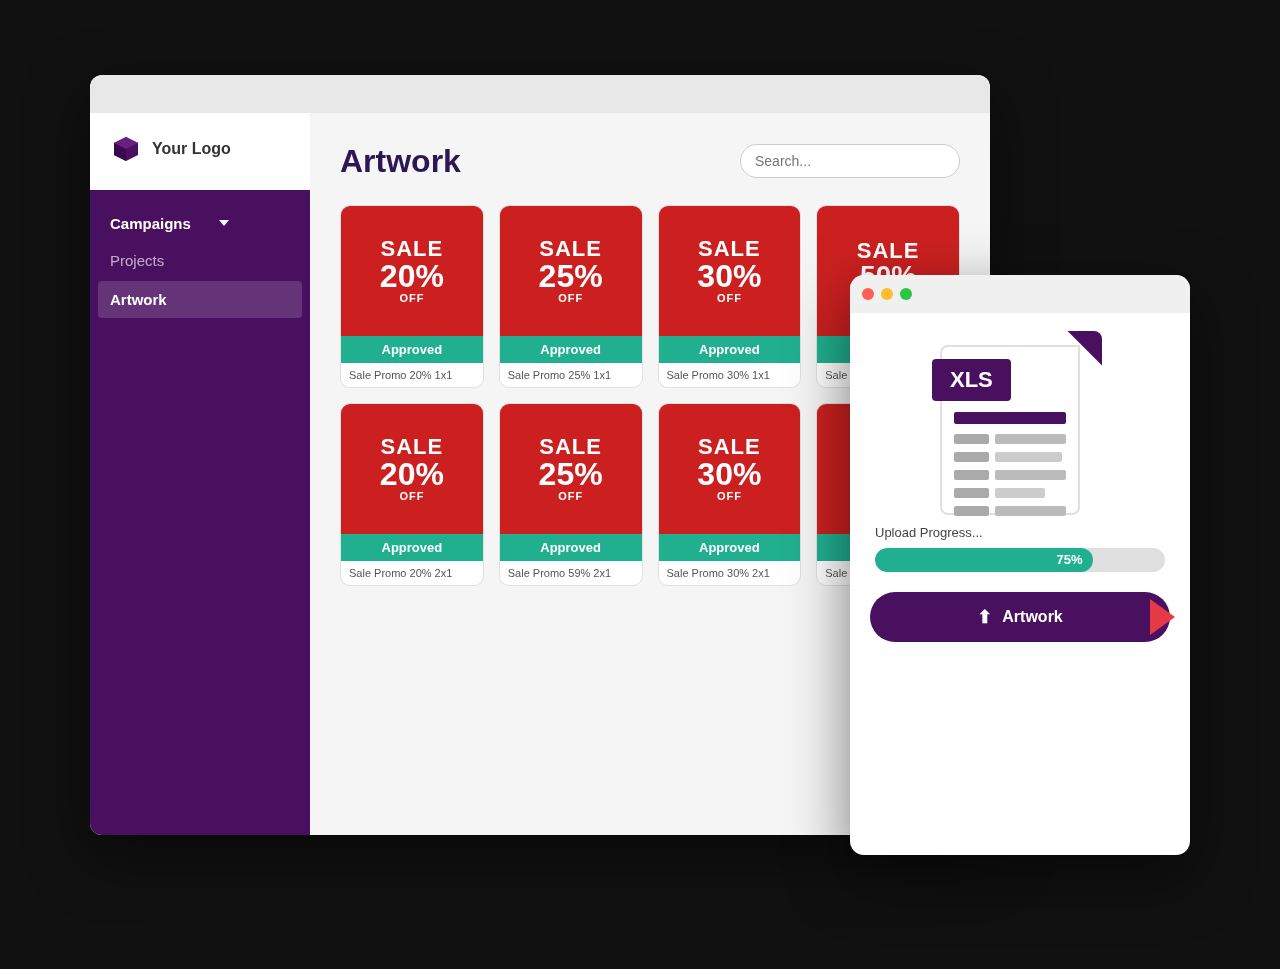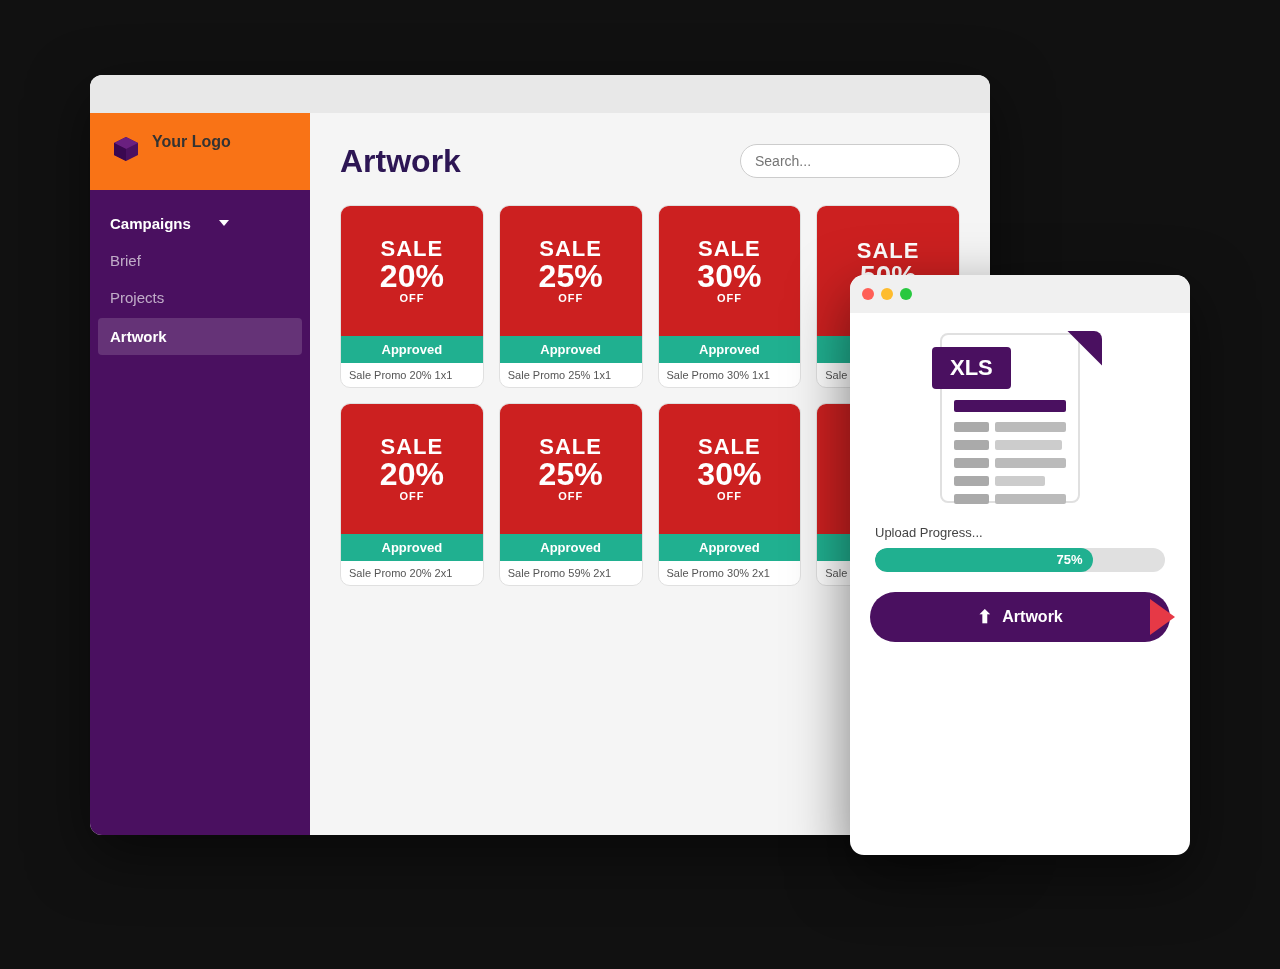--- a/index.html
+++ b/index.html
@@ -58,22 +58,23 @@
       width: 220px;
       background: #4a1060;
       display: flex;
       flex-direction: column;
       flex-shrink: 0;
     }
 
     .logo-area {
       padding: 20px 20px 25px 20px;
       display: flex;
+      align-items: center;
       gap: 10px;
-      background: #f97316;
+      background: #ffffff;
     }
 
     .logo-icon {
       width: 32px;
       height: 32px;
     }
 
     .logo-text {
       font-size: 16px;
       font-weight: 700;
@@ -265,21 +266,21 @@
     }
 
     .xls-icon {
       position: relative;
       width: 160px;
       height: 175px;
     }
 
     .xls-page {
       position: absolute;
-      top: 0;
+      top: 12px;
       left: 0;
       width: 140px;
       height: 170px;
       background: white;
       border: 2px solid #e0e0e0;
       border-radius: 8px 0 8px 8px;
     }
 
     .xls-page-corner {
       position: absolute;
@@ -423,23 +424,20 @@
             <polygon points="16,4 28,10 28,22 16,28 4,22 4,10" fill="#4a1060"></polygon>
             <polygon points="16,4 28,10 16,16 4,10" fill="#6a2080"></polygon>
             <polygon points="4,10 16,16 16,28 4,22" fill="#3a0850"></polygon>
           </svg>
           <span class="logo-text">Your Logo</span>
         </div>
         <nav class="nav-menu">
           <div class="nav-item campaigns">
             <span>Campaigns</span>
             <span class="chevron-down"></span>
-          </div>
-          <div class="nav-item">
-            <span>Brief</span>
           </div>
           <div class="nav-item">
             <span>Projects</span>
           </div>
           <div class="nav-item artwork-active">
             <span>Artwork</span>
           </div>
         </nav>
       </div>
 

